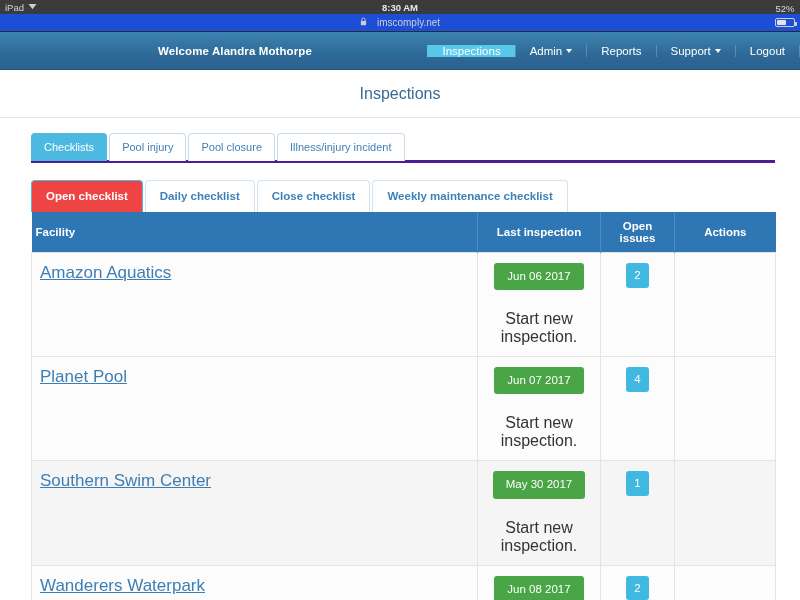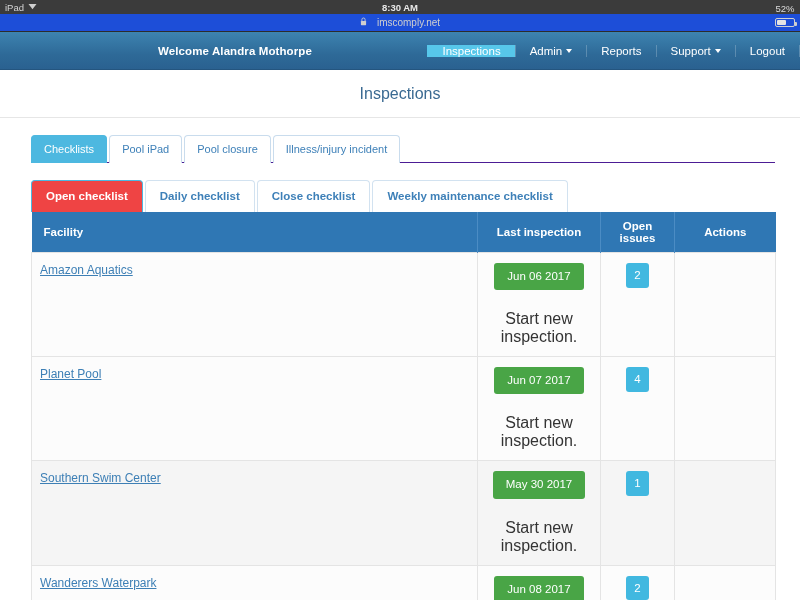--- a/index.html
+++ b/index.html
@@ -142,21 +142,21 @@
     font-weight: normal;
   }
 
   
   .content { padding: 14px 25px 0 31px; }
 
   
   .tabs-primary {
     display: flex;
     align-items: flex-end;
-    border-bottom: 1px solid #4c1d95;
+    border-bottom: 3px solid #4c1d95;
     position: relative;
     height: 31px;
   }
   .tab-p {
     font-size: 11px;
     color: #3e80b8;
     background: #ffffff;
     border: 1px solid #c9dced;
     border-bottom: none;
     border-radius: 4px 4px 0 0;
@@ -215,37 +215,37 @@
     font-weight: bold;
     padding: 8px 10px;
     text-align: center;
     border-right: 1px solid #4b8cc4;
     border-left: 1px solid #4b8cc4;
     height: 28px;
   }
   table.grid thead th.col-facility {
     text-align: left;
     border-left: none;
-    padding-left: 12px;
+    padding-left: 4px;
   }
   table.grid thead th:last-child { border-right: none; }
 
   table.grid tbody td {
     border: 1px solid #e4e4e4;
     vertical-align: top;
     padding: 10px 8px;
   }
   tr.row-even td { background: #fcfcfc; }
   tr.row-odd  td { background: #f5f5f5; }
 
   td.cell-facility { padding-left: 12px; }
   .facility-link {
     color: #3d7fb5;
     text-decoration: underline;
-    font-size: 12px;
+    font-size: 17px;
     cursor: pointer;
   }
 
   td.cell-date {
     text-align: center;
     padding-top: 10px;
   }
   .date-btn {
     display: inline-block;
     background: #49a546;
@@ -344,21 +344,21 @@
 
 <div class="page-title">Inspections</div>
 
 <div class="content">
 
   <div class="tabs-primary">
     <div class="tab-p active">
       <span>Checklists</span>
     </div>
     <div class="tab-p">
-      <span>Pool iPad</span>
+      <span>Pool injury</span>
     </div>
     <div class="tab-p">
       <span>Pool closure</span>
     </div>
     <div class="tab-p">
       <span>Illness/injury incident</span>
     </div>
   </div>
 
   <div class="tabs-secondary">

